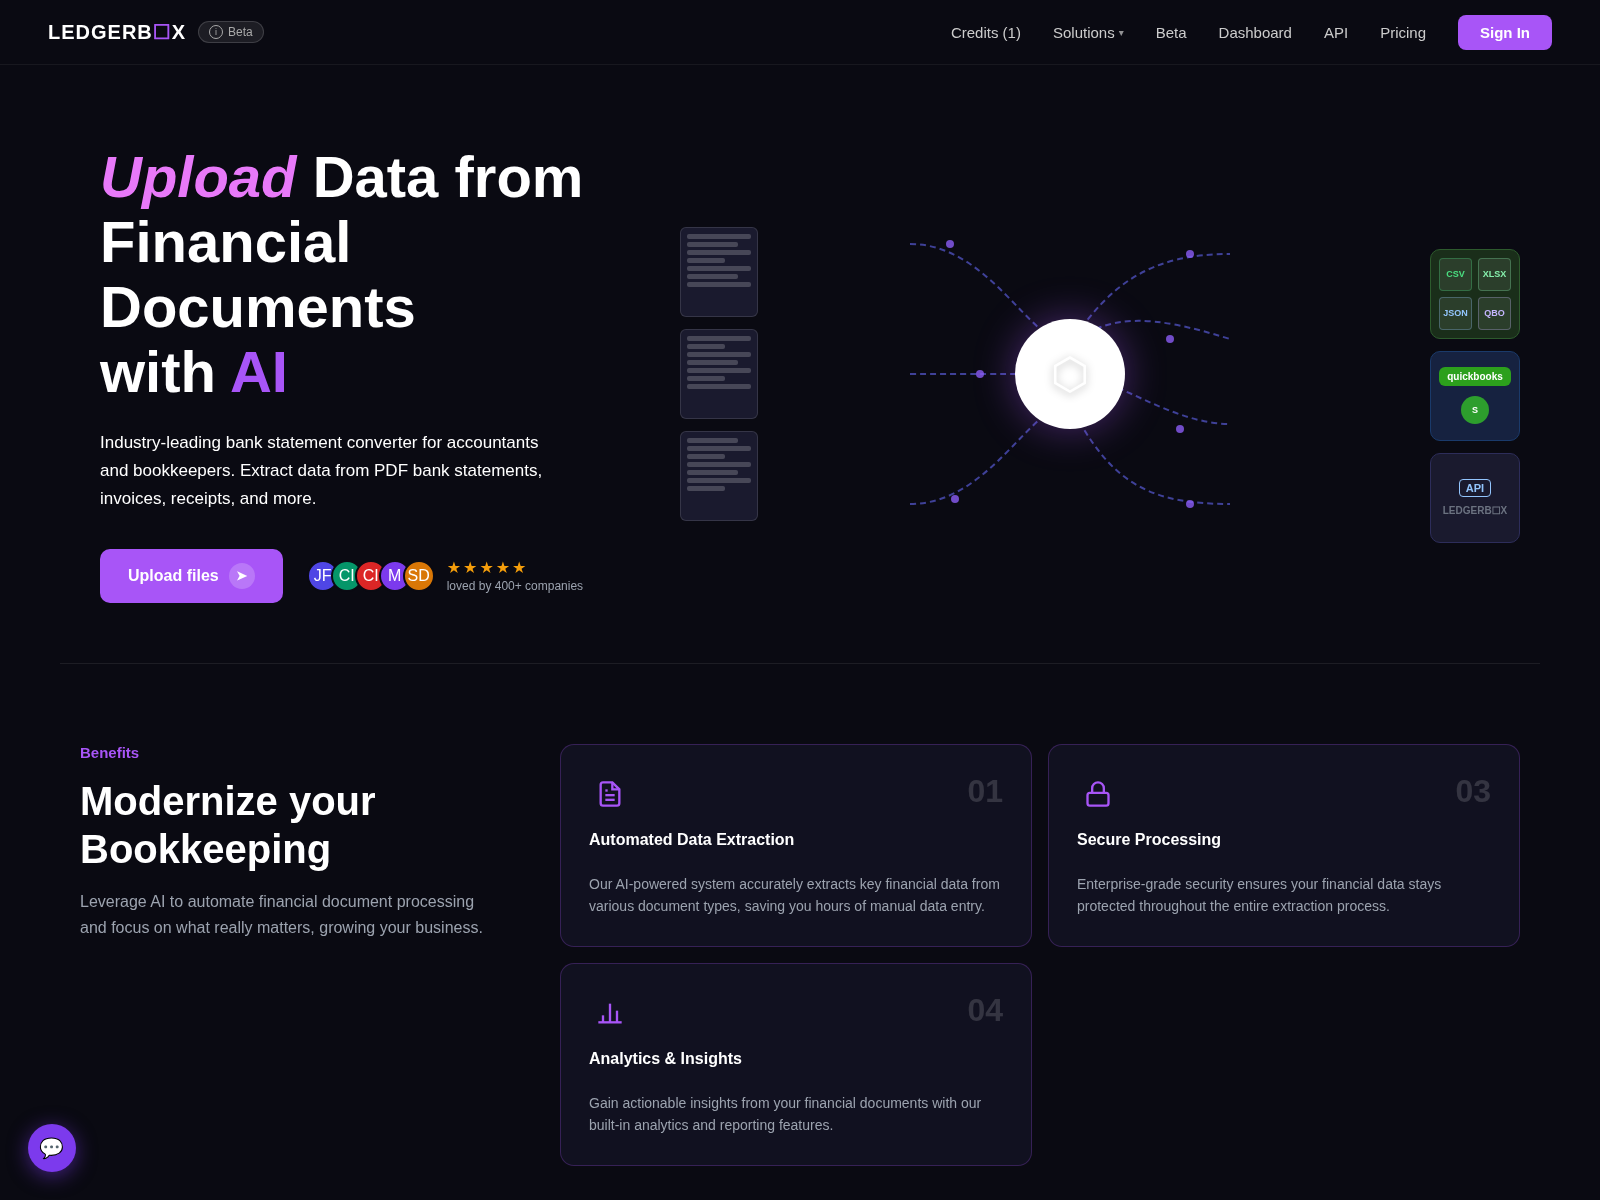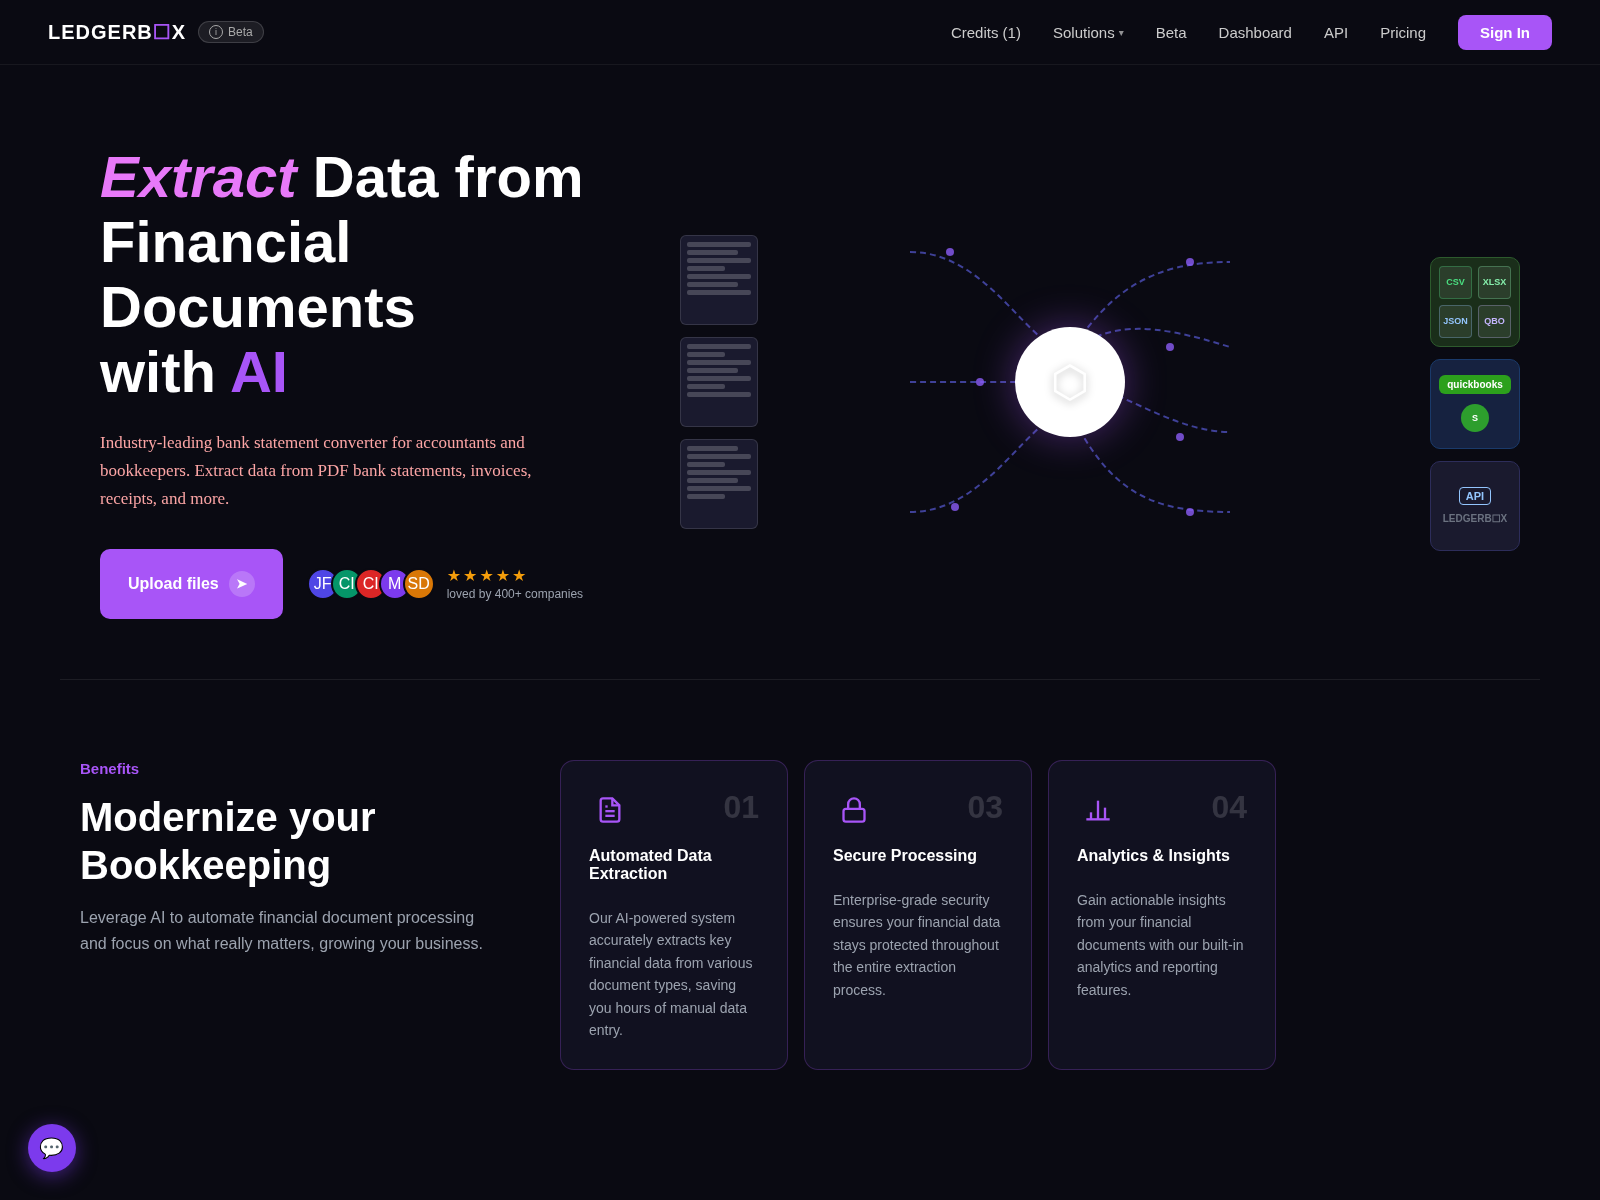--- a/index.html
+++ b/index.html
@@ -103,36 +103,35 @@
       font-size: 58px;
       font-weight: 800;
       line-height: 1.12;
       margin-bottom: 24px;
     }
     .hero-title .extract { color: #e879f9; font-style: italic; }
     .hero-title .ai { color: #a855f7; }
     .hero-desc {
       font-size: 17px;
       line-height: 1.65;
-      color: #fca5a5;
+      color: #ffffff;
       margin-bottom: 36px;
       max-width: 470px;
-      font-family: Liberation Serif, serif;
     }
     .hero-actions {
       display: flex;
       align-items: center;
       gap: 24px;
     }
     .upload-btn {
       background: #a855f7;
       color: #fff;
       border: none;
       border-radius: 10px;
-      padding: 22px 28px;
+      padding: 14px 28px;
       font-size: 16px;
       font-weight: 600;
       cursor: pointer;
       display: flex;
       align-items: center;
       gap: 10px;
     }
     .upload-arrow {
       width: 26px;
       height: 26px;
@@ -332,21 +331,21 @@
       margin-bottom: 16px;
     }
     .benefits-desc {
       font-size: 16px;
       color: #9ca3af;
       line-height: 1.6;
     }
     .benefits-right {
       flex: 1;
       display: grid;
-      grid-template-columns: 1fr 1fr 1fr 1fr;
+      grid-template-columns: 1fr 1fr;
       gap: 16px;
     }
     .benefit-card {
       background: #111120;
       border: 1px solid rgba(168,85,247,0.25);
       border-radius: 14px;
       padding: 28px;
       display: flex;
       flex-direction: column;
       gap: 16px;
@@ -456,21 +455,21 @@
     <a class="nav-link">
       <span>Pricing</span>
     </a>
     <button class="signin-btn">Sign In</button>
   </div>
 </nav>
 
 <section class="hero">
   <div class="hero-text">
     <h1 class="hero-title">
-      <span class="extract">Extract</span><span> Data from</span><br>
+      <span class="extract">Upload</span><span> Data from</span><br>
       <span>Financial Documents</span><br>
       <span>with </span><span class="ai">AI</span>
     </h1>
     <p class="hero-desc">Industry-leading bank statement converter for accountants and bookkeepers. Extract data from PDF bank statements, invoices, receipts, and more.</p>
     <div class="hero-actions">
       <button class="upload-btn">
         <span>Upload files</span>
         <div class="upload-arrow">➤</div>
       </button>
       <div class="social-proof">

